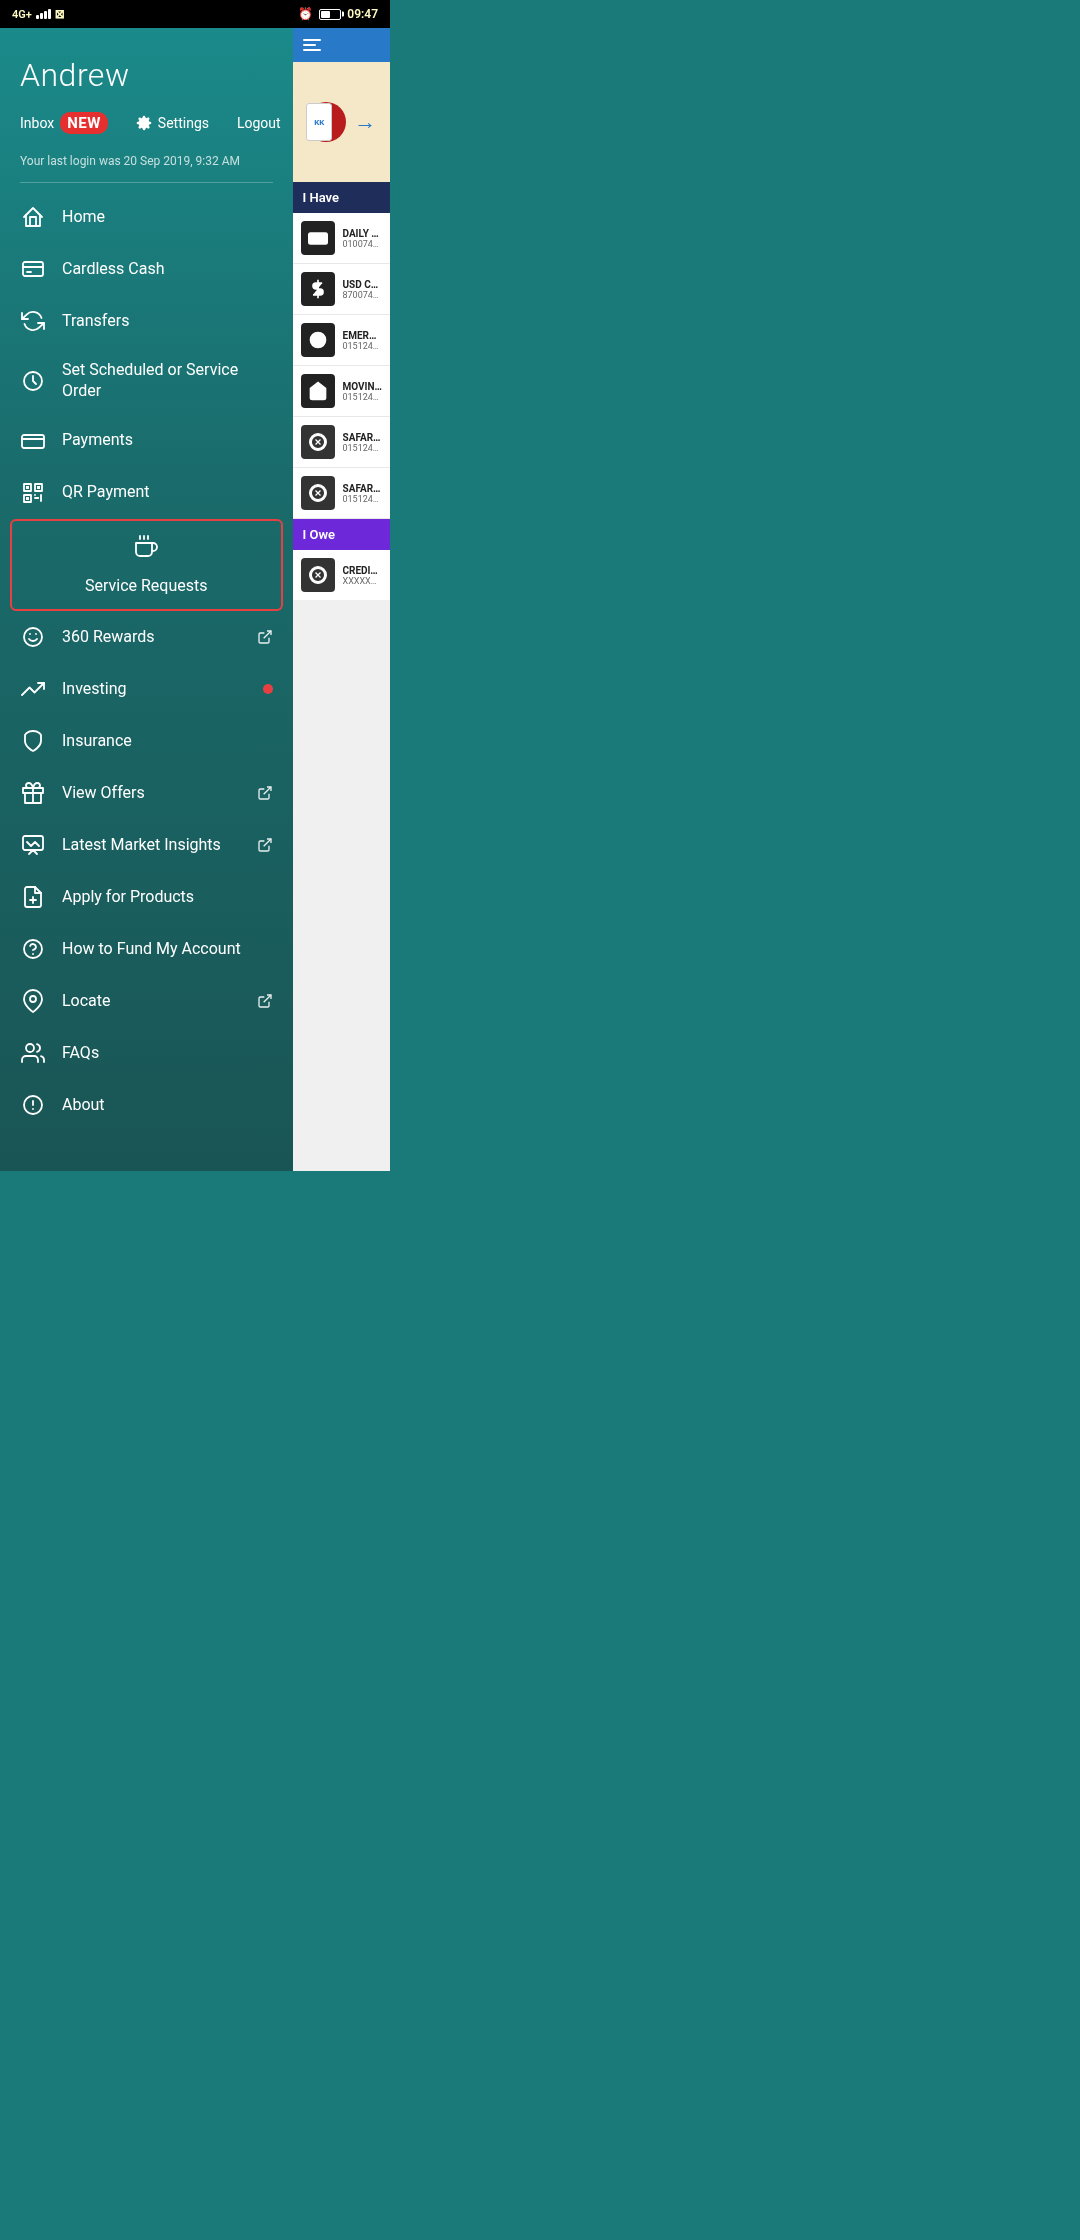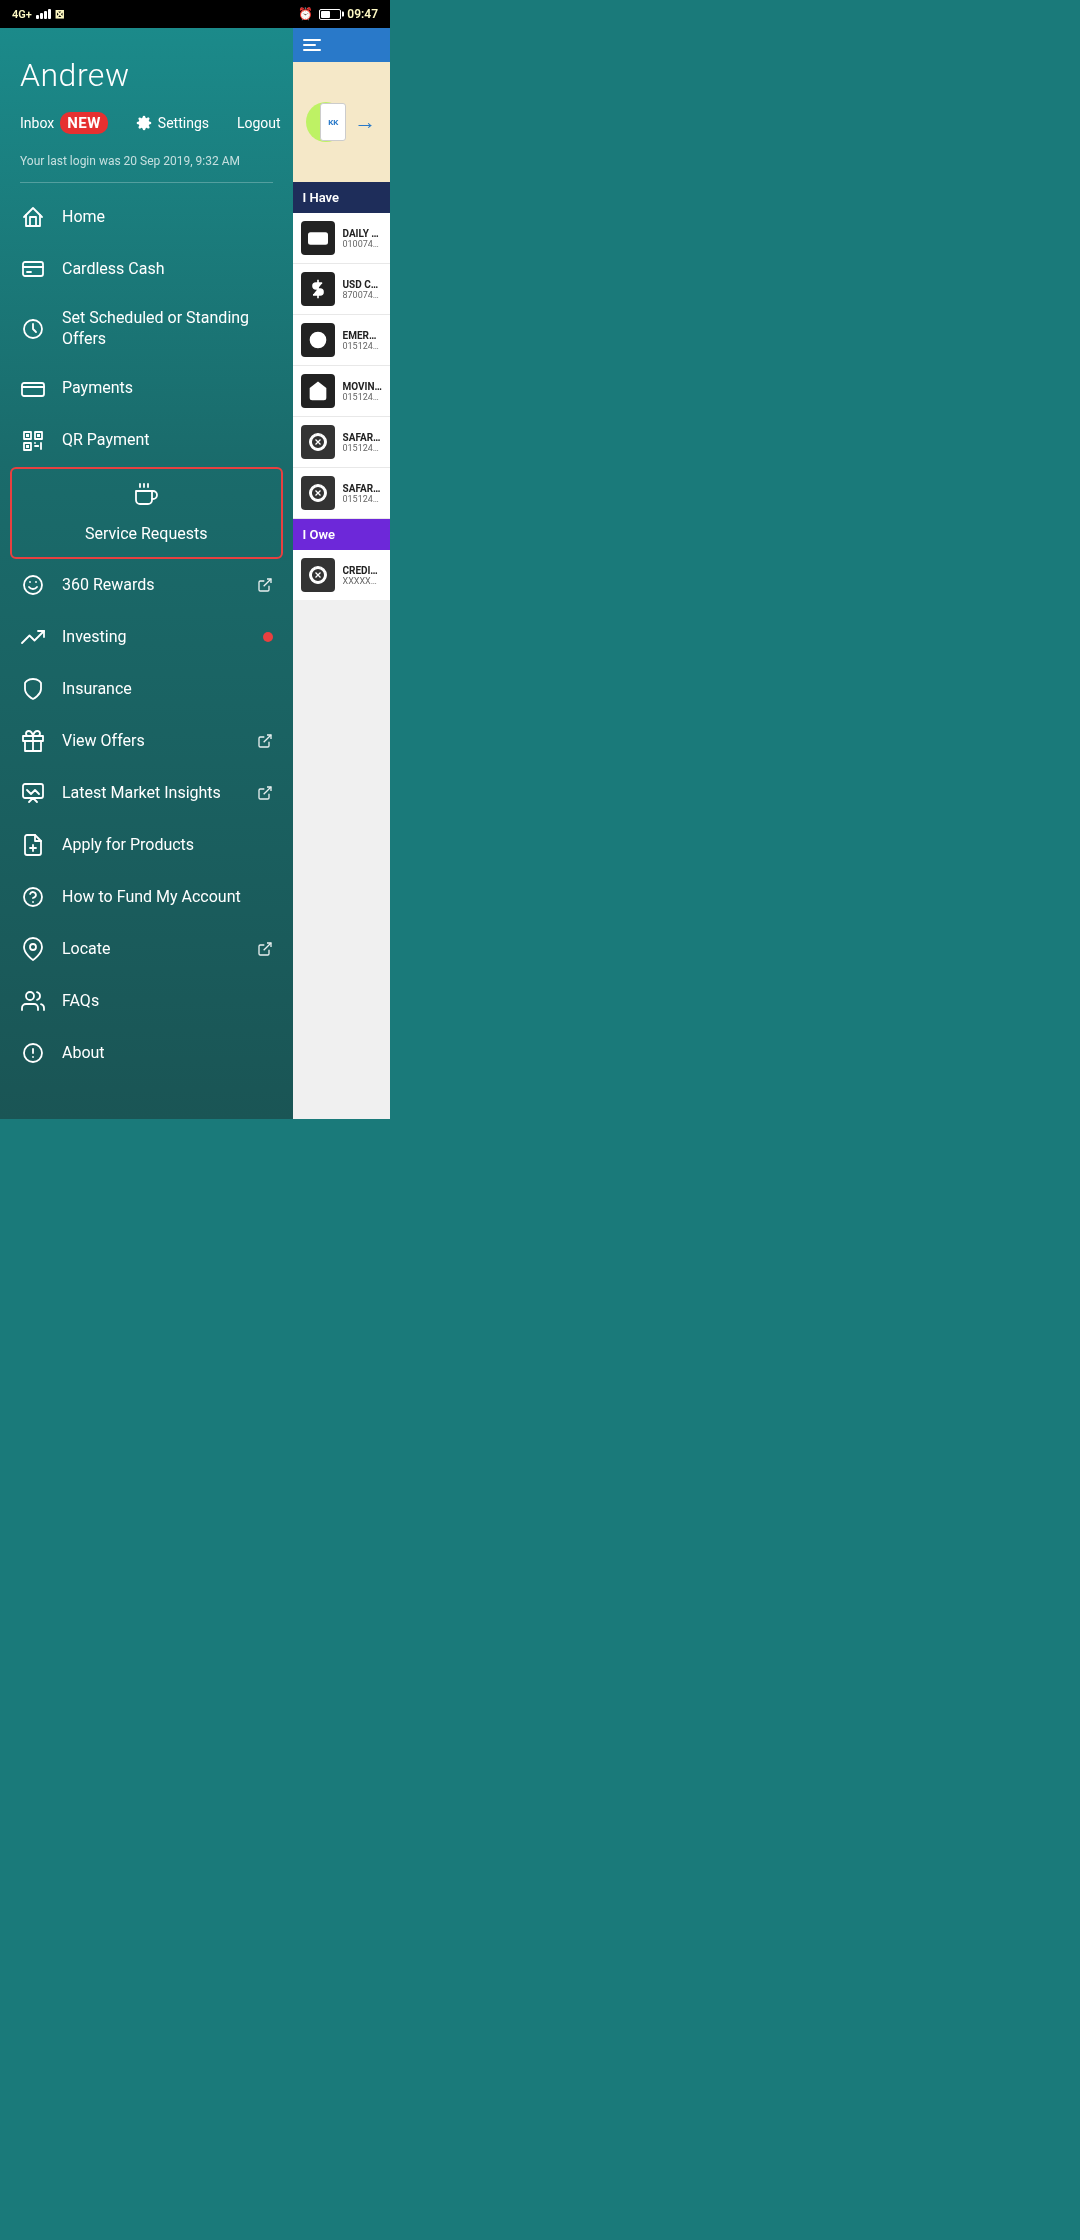--- a/index.html
+++ b/index.html
@@ -371,30 +371,40 @@
         <div class="nav-icon">
           <svg class="icon-svg" viewBox="0 0 24 24">
               <rect x="2" y="5" width="20" height="14" rx="2"></rect>
               <line x1="2" y1="10" x2="22" y2="10"></line>
               <line x1="6" y1="15" x2="10" y2="15"></line>
             </svg>
         </div>
         <span class="nav-label">Cardless Cash</span>
       </div>
 
+      <div class="nav-item">
+        <div class="nav-icon">
+          <svg class="icon-svg" viewBox="0 0 24 24">
+              <polyline points="1 4 1 10 7 10"></polyline>
+              <polyline points="23 20 23 14 17 14"></polyline>
+              <path d="M20.49 9A9 9 0 005.64 5.64L1 10m22 4l-4.64 4.36A9 9 0 013.51 15"></path>
+            </svg>
+        </div>
+        <span class="nav-label">Transfers</span>
+      </div>
 
       <div class="nav-item">
         <div class="nav-icon">
           <svg class="icon-svg" viewBox="0 0 24 24">
               <circle cx="12" cy="12" r="9"></circle>
               <polyline points="12 7 12 12 15 15"></polyline>
               <circle cx="12" cy="3" r="1" fill="#fff" stroke="none"></circle>
             </svg>
         </div>
-        <span class="nav-label">Set Scheduled or Standing Offers</span>
+        <span class="nav-label">Set Scheduled or Service Order</span>
       </div>
 
       <div class="nav-item">
         <div class="nav-icon">
           <svg class="icon-svg" viewBox="0 0 24 24">
               <rect x="1" y="6" width="22" height="13" rx="2"></rect>
               <path d="M1 10h22"></path>
             </svg>
         </div>
         <span class="nav-label">Payments</span>
@@ -570,21 +580,21 @@
     <div class="right-panel-header">
       <div class="hamburger-icon">
         <div class="hamburger-line"></div>
         <div class="hamburger-line" style="width:13px;"></div>
         <div class="hamburger-line"></div>
       </div>
     </div>
 
     <div class="promo-banner">
       <div class="promo-content">
-        <div style="width:40px;height:40px;background:#bef264;border-radius:50%;display:flex;align-items:center;justify-content:flex-end;">
+        <div style="width:40px;height:40px;background:#b91c1c;border-radius:50%;display:flex;align-items:center;justify-content:flex-start;">
           <div style="width:26px;height:38px;background:#fff;border-radius:3px;border:1.5px solid #ccc;display:flex;align-items:center;justify-content:center;font-size:8px;font-weight:700;color:#2979c9;">KK</div>
         </div>
         <div style="font-size:22px;color:#2979c9;font-weight:700;">→</div>
       </div>
     </div>
 
     <div class="section-header">I Have</div>
 
     <div class="account-item">
       <div class="account-icon-box">

